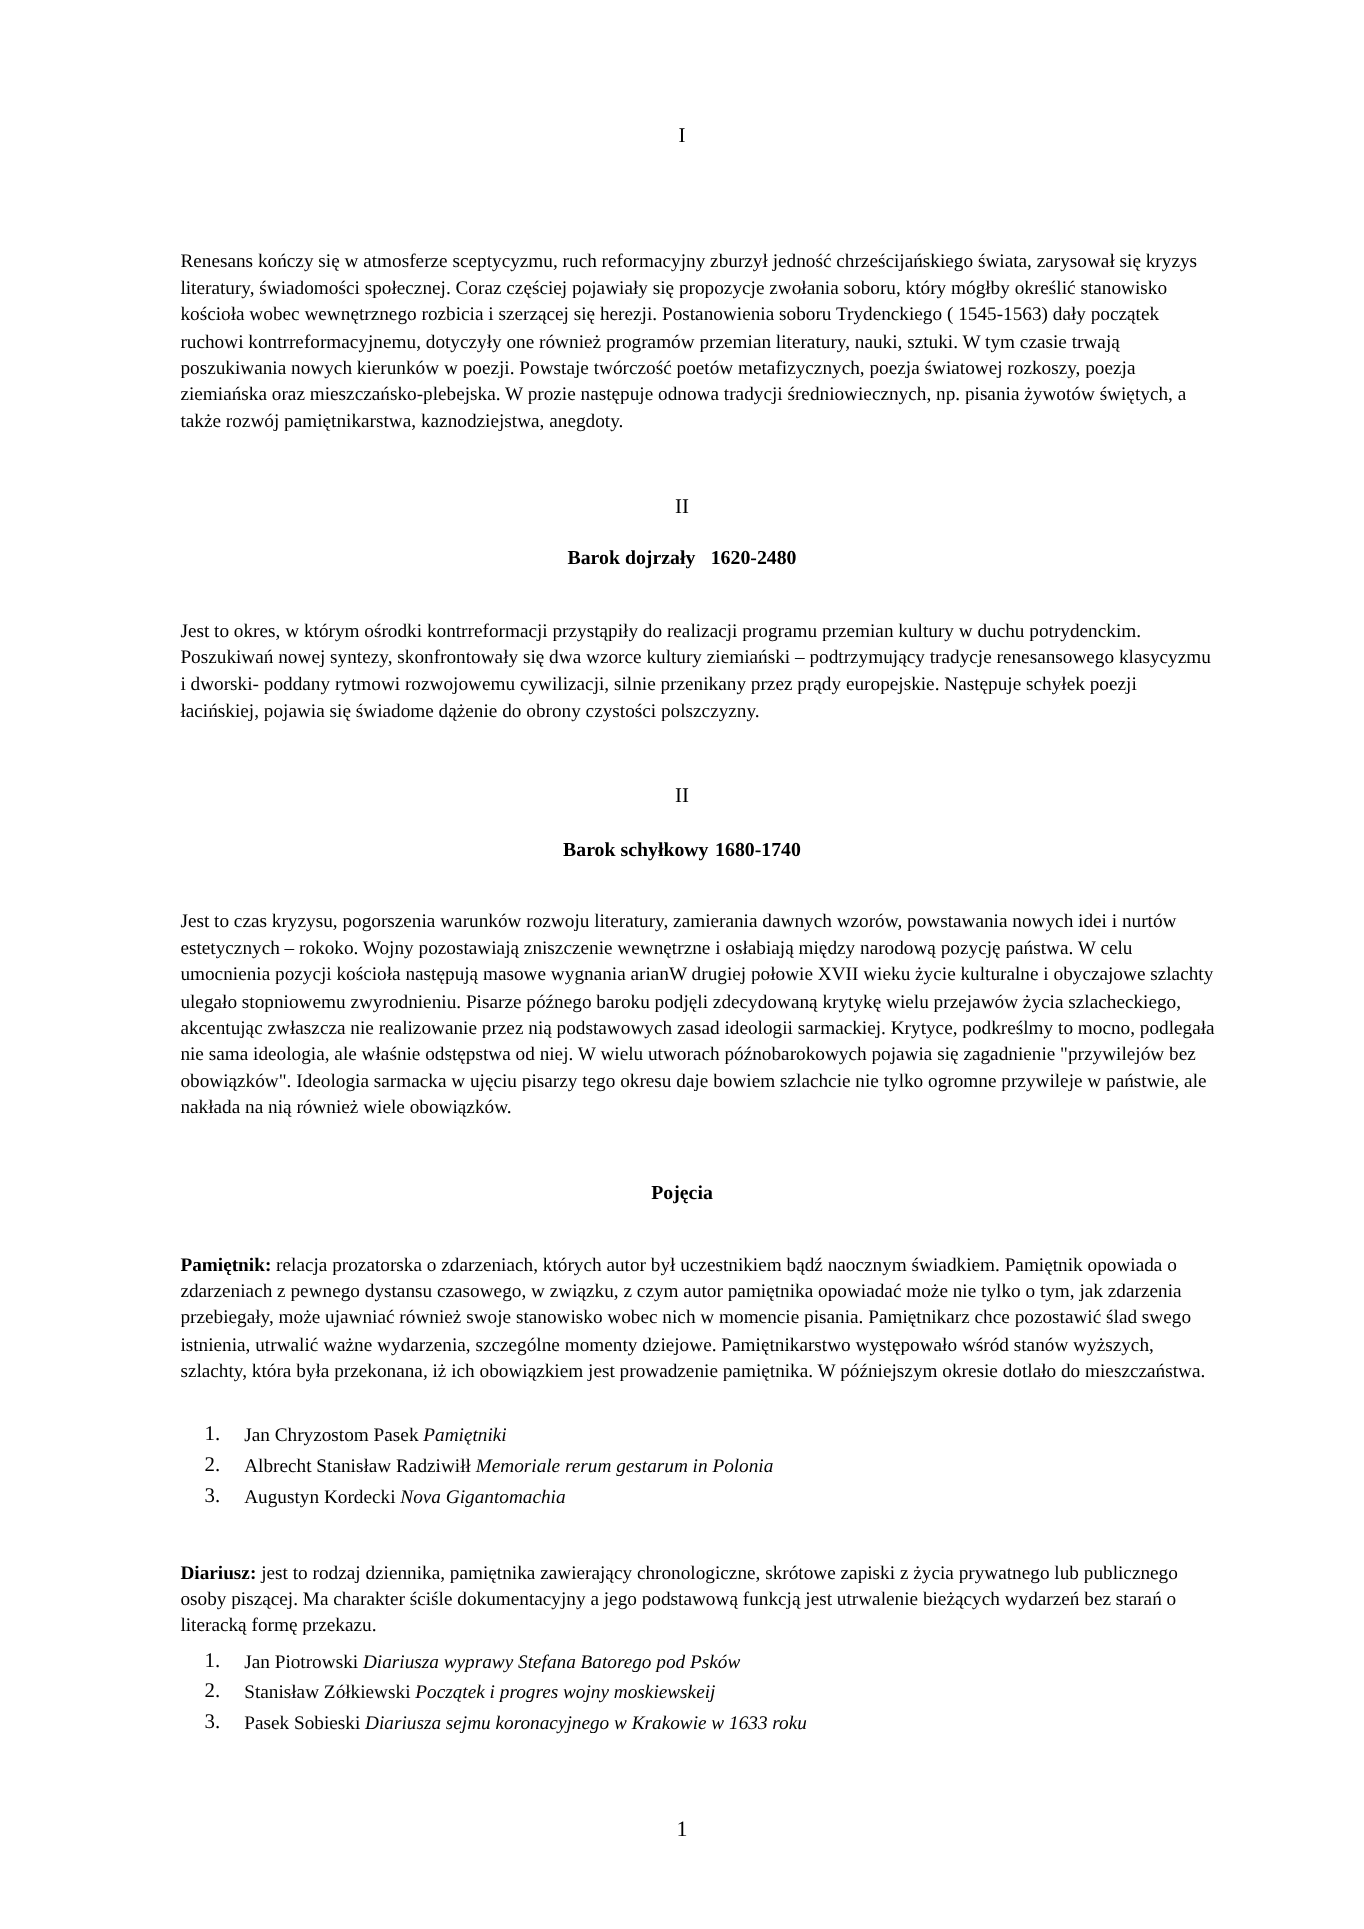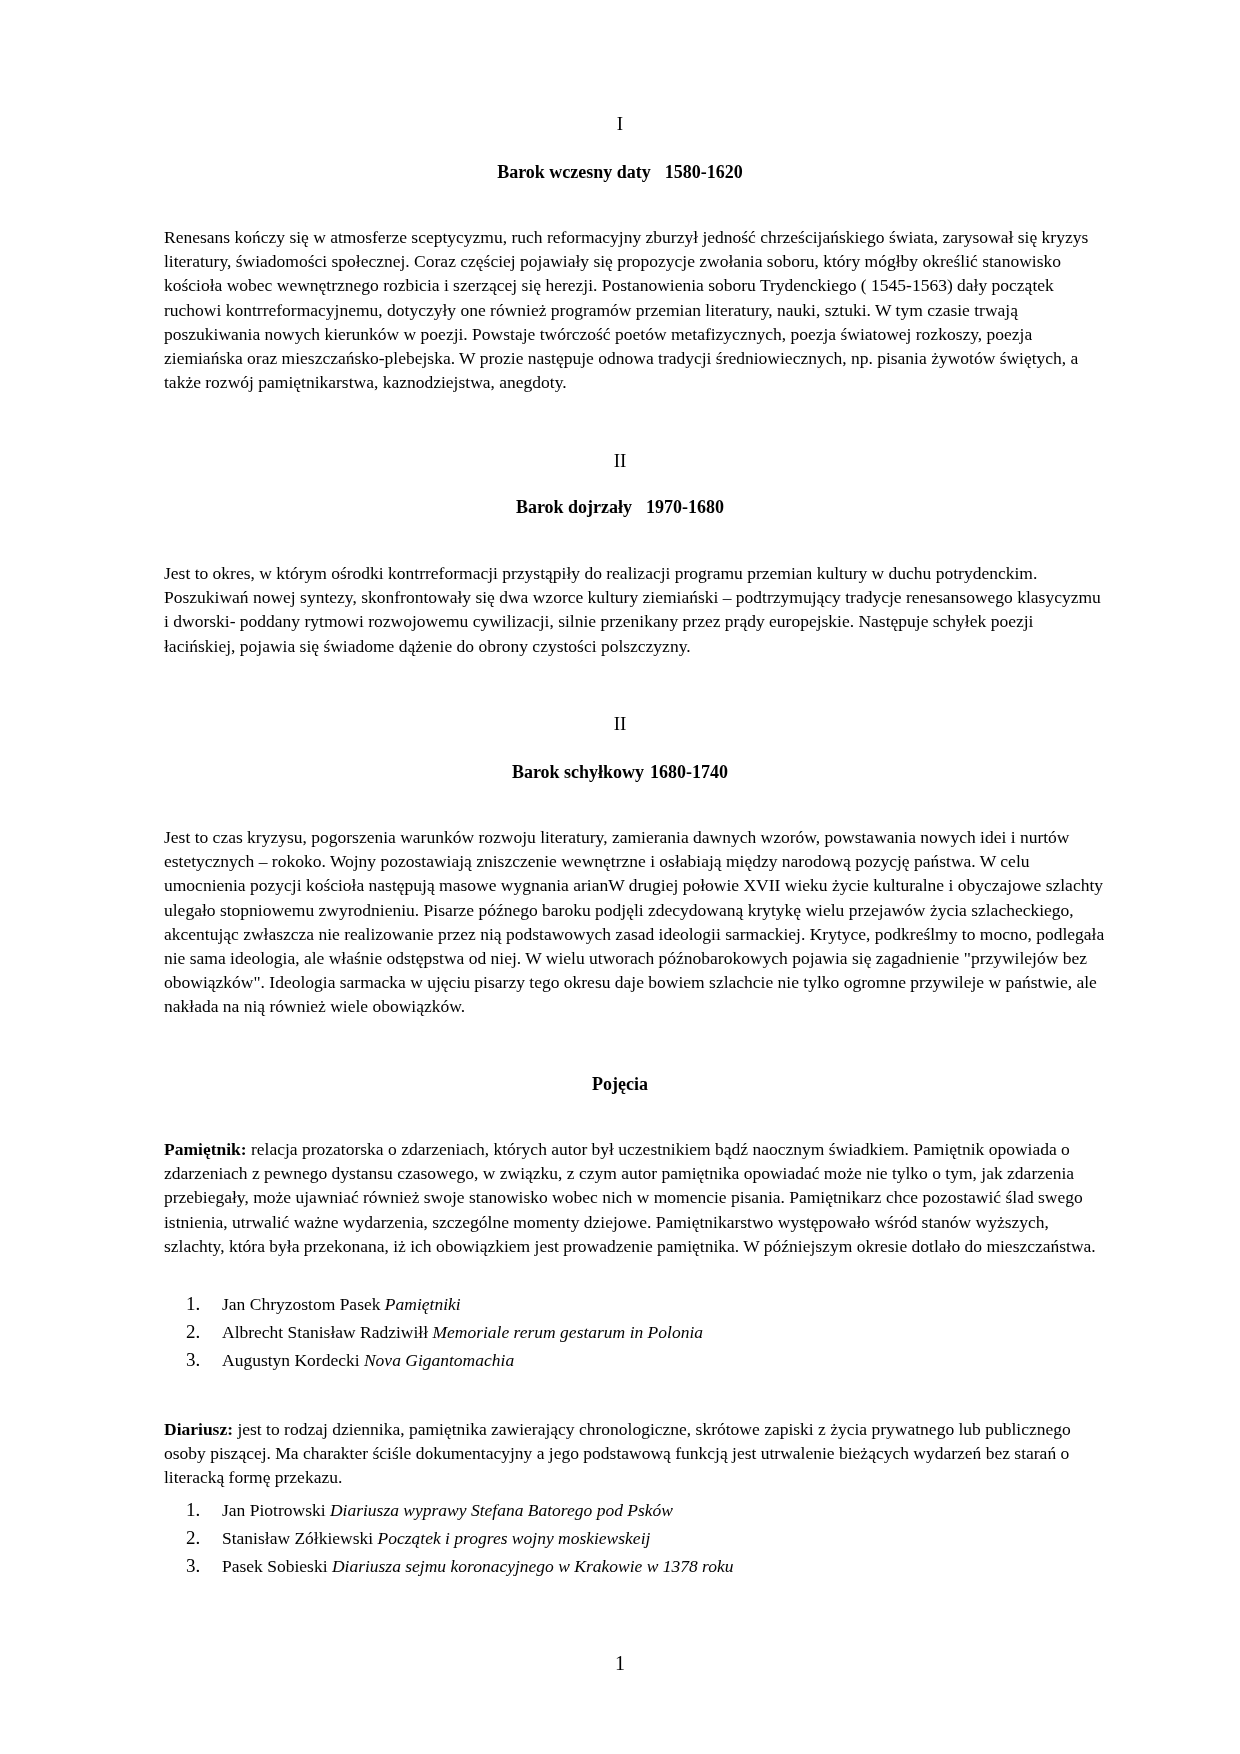--- a/index.html
+++ b/index.html
@@ -28,28 +28,25 @@
   ol.works li .num { position: absolute; left: 38px; font-size: 19px; }
   ol.works li .title { font-style: italic; }
   .page-num { position: absolute; left: 148px; width: 944px; text-align: center; top: 1652px; font-size: 20px; }
 </style>
 </head>
 <body>
 
 <div class="page">
 
   <div class="center roman" style="top:113px;">I</div>
-  <div class="center heading" style="top:162px;">
-    <span>Barok wczesny daty</span><span>1580-1620</span>
-  </div>
   <p class="para" style="top:209px;">Renesans kończy się w atmosferze sceptycyzmu, ruch reformacyjny zburzył jedność chrześcijańskiego świata, zarysował się kryzys literatury, świadomości społecznej. Coraz częściej pojawiały się propozycje zwołania soboru, który mógłby określić stanowisko kościoła wobec wewnętrznego rozbicia i szerzącej się herezji. Postanowienia soboru Trydenckiego ( 1545-1563) dały początek ruchowi kontrreformacyjnemu, dotyczyły one również programów przemian literatury, nauki, sztuki. W tym czasie trwają poszukiwania nowych kierunków w poezji. Powstaje twórczość poetów metafizycznych, poezja światowej rozkoszy, poezja ziemiańska oraz mieszczańsko-plebejska. W prozie następuje odnowa tradycji średniowiecznych, np. pisania żywotów świętych, a także rozwój pamiętnikarstwa, kaznodziejstwa, anegdoty.</p>
 
   <div class="center roman" style="top:450px;">II</div>
   <div class="center heading" style="top:497px;">
-    <span>Barok dojrzały</span><span>1970-1680</span>
+    <span>Barok dojrzały</span><span>1620-2480</span>
   </div>
   <p class="para" style="top:545px;">Jest to okres, w którym ośrodki kontrreformacji przystąpiły do realizacji programu przemian kultury w duchu potrydenckim. Poszukiwań nowej syntezy, skonfrontowały się dwa wzorce kultury ziemiański – podtrzymujący tradycje renesansowego klasycyzmu i dworski- poddany rytmowi rozwojowemu cywilizacji, silnie przenikany przez prądy europejskie.  Następuje schyłek poezji łacińskiej, pojawia się świadome dążenie do obrony czystości polszczyzny.</p>
 
   <div class="center roman" style="top:713px;">II</div>
   <div class="center heading" style="top:762px;">
     <span>Barok schyłkowy</span><span style="margin-left:6px;">1680-1740</span>
   </div>
   <p class="para" style="top:809px;">Jest to czas kryzysu, pogorszenia warunków rozwoju literatury, zamierania dawnych wzorów, powstawania nowych idei i nurtów estetycznych – rokoko. Wojny pozostawiają zniszczenie wewnętrzne i osłabiają między narodową pozycję państwa. W celu umocnienia pozycji kościoła następują masowe wygnania arianW drugiej połowie XVII wieku życie kulturalne i obyczajowe szlachty ulegało stopniowemu zwyrodnieniu. Pisarze późnego baroku podjęli zdecydowaną krytykę wielu przejawów życia szlacheckiego, akcentując zwłaszcza nie realizowanie przez nią podstawowych zasad ideologii sarmackiej. Krytyce, podkreślmy to mocno, podlegała nie sama ideologia, ale właśnie odstępstwa od niej. W wielu utworach późnobarokowych pojawia się zagadnienie "przywilejów bez obowiązków". Ideologia sarmacka w ujęciu pisarzy tego okresu daje bowiem szlachcie nie tylko ogromne przywileje w państwie, ale nakłada na nią również wiele obowiązków.</p>
 
   <div class="center pojecia" style="top:1074px;">Pojęcia</div>
@@ -60,17 +57,17 @@
     <li><span class="num">1.</span><span>Jan Chryzostom Pasek</span> <span class="title">Pamiętniki</span></li>
     <li><span class="num">2.</span><span>Albrecht Stanisław Radziwiłł</span> <span class="title">Memoriale rerum gestarum in Polonia</span></li>
     <li><span class="num">3.</span><span>Augustyn Kordecki</span> <span class="title">Nova Gigantomachia</span></li>
   </ol>
 
   <p class="para" style="top:1401px;"><span class="term">Diariusz:</span><span> jest to rodzaj dziennika, pamiętnika zawierający chronologiczne, skrótowe zapiski z życia prywatnego lub publicznego osoby piszącej. Ma charakter ściśle dokumentacyjny a jego podstawową funkcją jest utrwalenie bieżących wydarzeń bez starań o literacką formę przekazu.</span></p>
 
   <ol class="works" style="top:1496px;">
     <li><span class="num">1.</span><span>Jan Piotrowski</span> <span class="title">Diariusza wyprawy Stefana Batorego pod Psków</span></li>
     <li><span class="num">2.</span><span>Stanisław Zółkiewski</span> <span class="title">Początek i progres wojny moskiewskeij</span></li>
-    <li><span class="num">3.</span><span>Pasek Sobieski</span> <span class="title">Diariusza sejmu koronacyjnego w Krakowie w 1378 roku</span></li>
+    <li><span class="num">3.</span><span>Pasek Sobieski</span> <span class="title">Diariusza sejmu koronacyjnego w Krakowie w 1633 roku</span></li>
   </ol>
 
   <div class="page-num">1</div>
 </div>
 
 </body></html>

